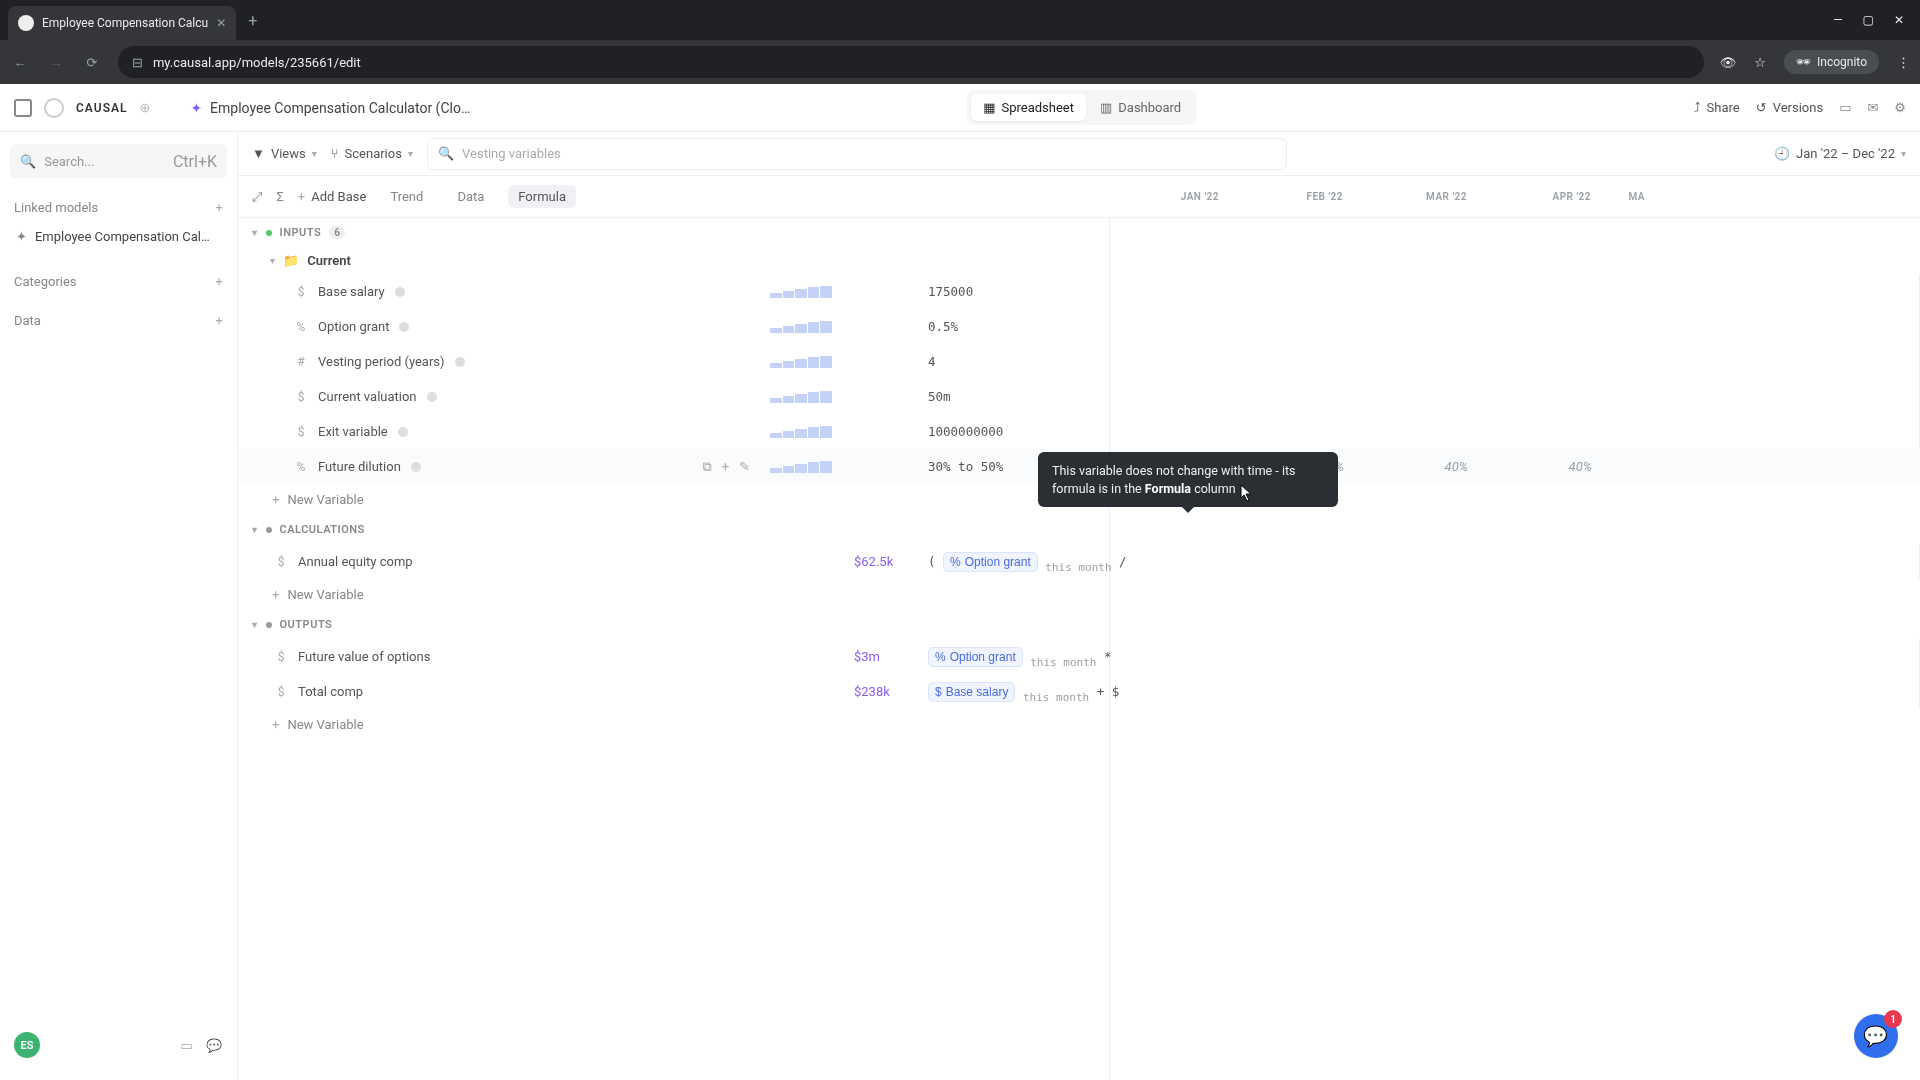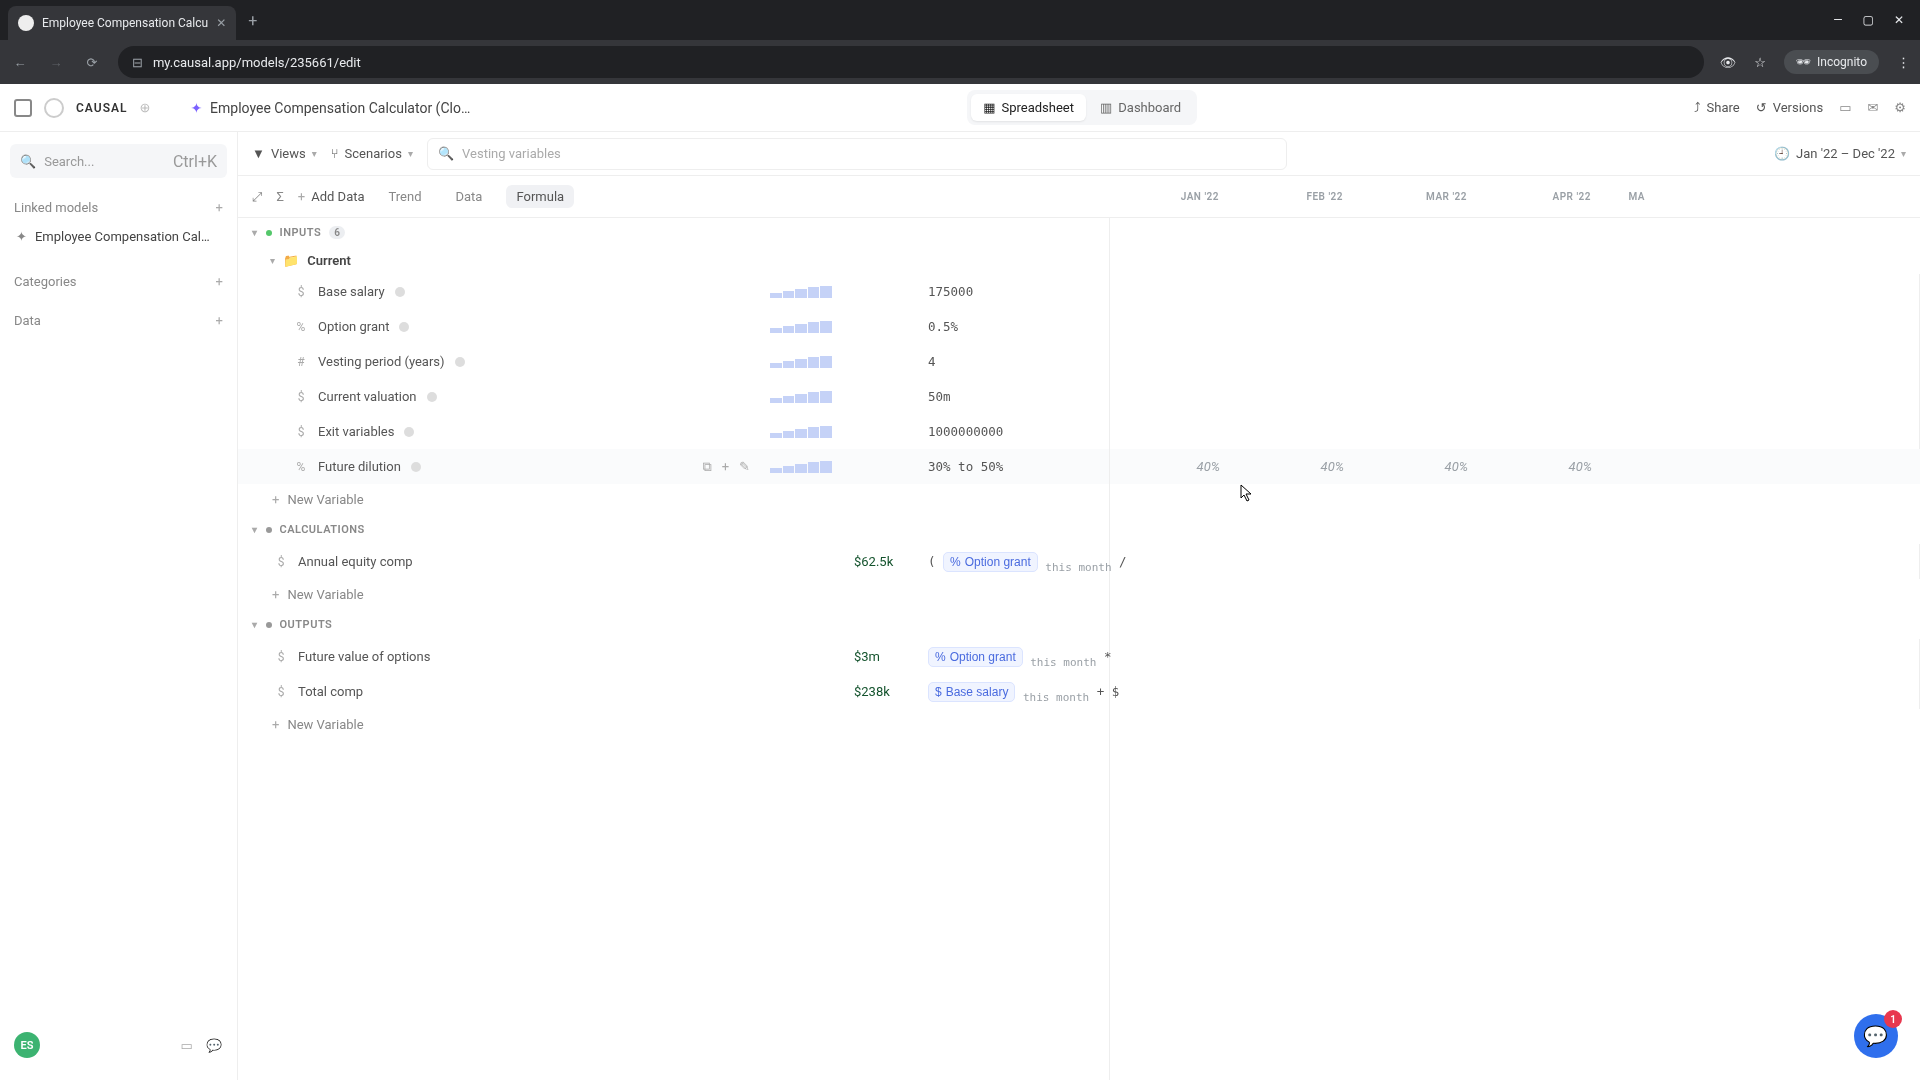--- a/index.html
+++ b/index.html
@@ -71,21 +71,21 @@
 .folder-row { display: flex; align-items: center; gap: 8px; padding: 6px 14px 6px 32px; color: #444; }
 
 .row { display: flex; align-items: stretch; height: 35px; position: relative; }
 .row.hovered { background: #fafbfc; }
 .name-cell { width: 520px; display: flex; align-items: center; padding-left: 56px; gap: 10px; color: #555; position: relative; }
 .name-cell .type-icon { color: #aaa; width: 14px; text-align: center; font-size: 12px; }
 .info-dot { width: 10px; height: 10px; border-radius: 50%; background: #ddd; }
 .spark-cell { width: 86px; display: flex; align-items: center; justify-content: center; }
 .spark { width: 62px; height: 12px; display: flex; align-items: flex-end; gap: 1px; }
 .spark span { flex: 1; background: #c5d2f7; }
-.summary-cell { width: 74px; padding-left: 10px; display:flex; align-items:center; color:#14532d; font-size:13px; }
+.summary-cell { width: 74px; padding-left: 10px; display:flex; align-items:center; color:#8b5cf6; font-size:13px; }
 .formula-cell { flex: 0 0 192px; display: flex; align-items: center; padding: 0 10px; border-right: 1px solid #eee; font-family: ui-monospace, Menlo, monospace; font-size: 12.5px; color: #555; overflow: hidden; white-space: nowrap; }
 .formula-cell.wide { flex: 1; }
 .month-cells { flex: 1; display: flex; }
 .mc { flex: 0 0 124px; text-align: right; padding-right: 14px; display: flex; align-items: center; justify-content: flex-end; color: #9aa0a6; font-style: italic; font-size: 13px; }
 
 .pill-token { background: #f0f4ff; border: 1px solid #dbe4ff; border-radius: 5px; padding: 2px 6px; color: #4a6bdf; font-size: 12px; display: inline-flex; gap: 4px; align-items:center; font-style: normal; font-family: -apple-system, sans-serif; }
 .token-sub { color: #9aa0a6; font-size: 11px; margin-top: 11px; }
 
 .new-var { display: flex; align-items: center; gap: 8px; padding: 8px 14px 8px 34px; color: #888; cursor: pointer; }
 
@@ -235,21 +235,21 @@
           <span class="caret">▾</span>
         </div>
       </div>
 
       <div class="toolbar2">
         <div class="tb2-left">
           <span class="icon-btn">⤢</span>
           <span class="icon-btn">Σ</span>
           <div class="tb-item">
             <span class="plus-ic">+</span>
-            <span>Add Data</span>
+            <span>Add Base</span>
           </div>
           <span class="pill">Trend</span>
           <span class="pill">Data</span>
           <span class="pill active">Formula</span>
         </div>
         <div class="month-headers">
           <div class="mh">JAN '22</div>
           <div class="mh">FEB '22</div>
           <div class="mh">MAR '22</div>
           <div class="mh">APR '22</div>
@@ -340,21 +340,21 @@
                 <span style="height:85%"></span>
                 <span style="height:100%"></span>
               </div>
             </div>
           <div class="summary-cell"></div>
           <div class="formula-cell wide">50m</div>
         </div>
         <div class="row">
           <div class="name-cell">
             <span class="type-icon">$</span>
-            <span>Exit variables</span>
+            <span>Exit variable</span>
             <span class="info-dot"></span>
           </div>
           <div class="spark-cell">
               <div class="spark">
                 <span style="height:40%"></span>
                 <span style="height:55%"></span>
                 <span style="height:70%"></span>
                 <span style="height:85%"></span>
                 <span style="height:100%"></span>
               </div>
@@ -459,20 +459,23 @@
             </span>&nbsp;
             <span class="token-sub">this month</span>&nbsp;
             <span>+ $</span>
           </div>
         </div>
         <div class="new-var">
           <span class="plus-ic">+</span>
           <span>New Variable</span>
         </div>
 
+        <div class="tooltip" style="top:234px; left:800px;">
+          <span>This variable does not change with time - its formula is in the </span><b>Formula</b><span> column</span>
+        </div>
       </div>
     </div>
   </div>
 </div>
 
 <div class="chat-bubble">
   <span>💬</span>
   <div class="chat-badge">1</div>
 </div>
 

